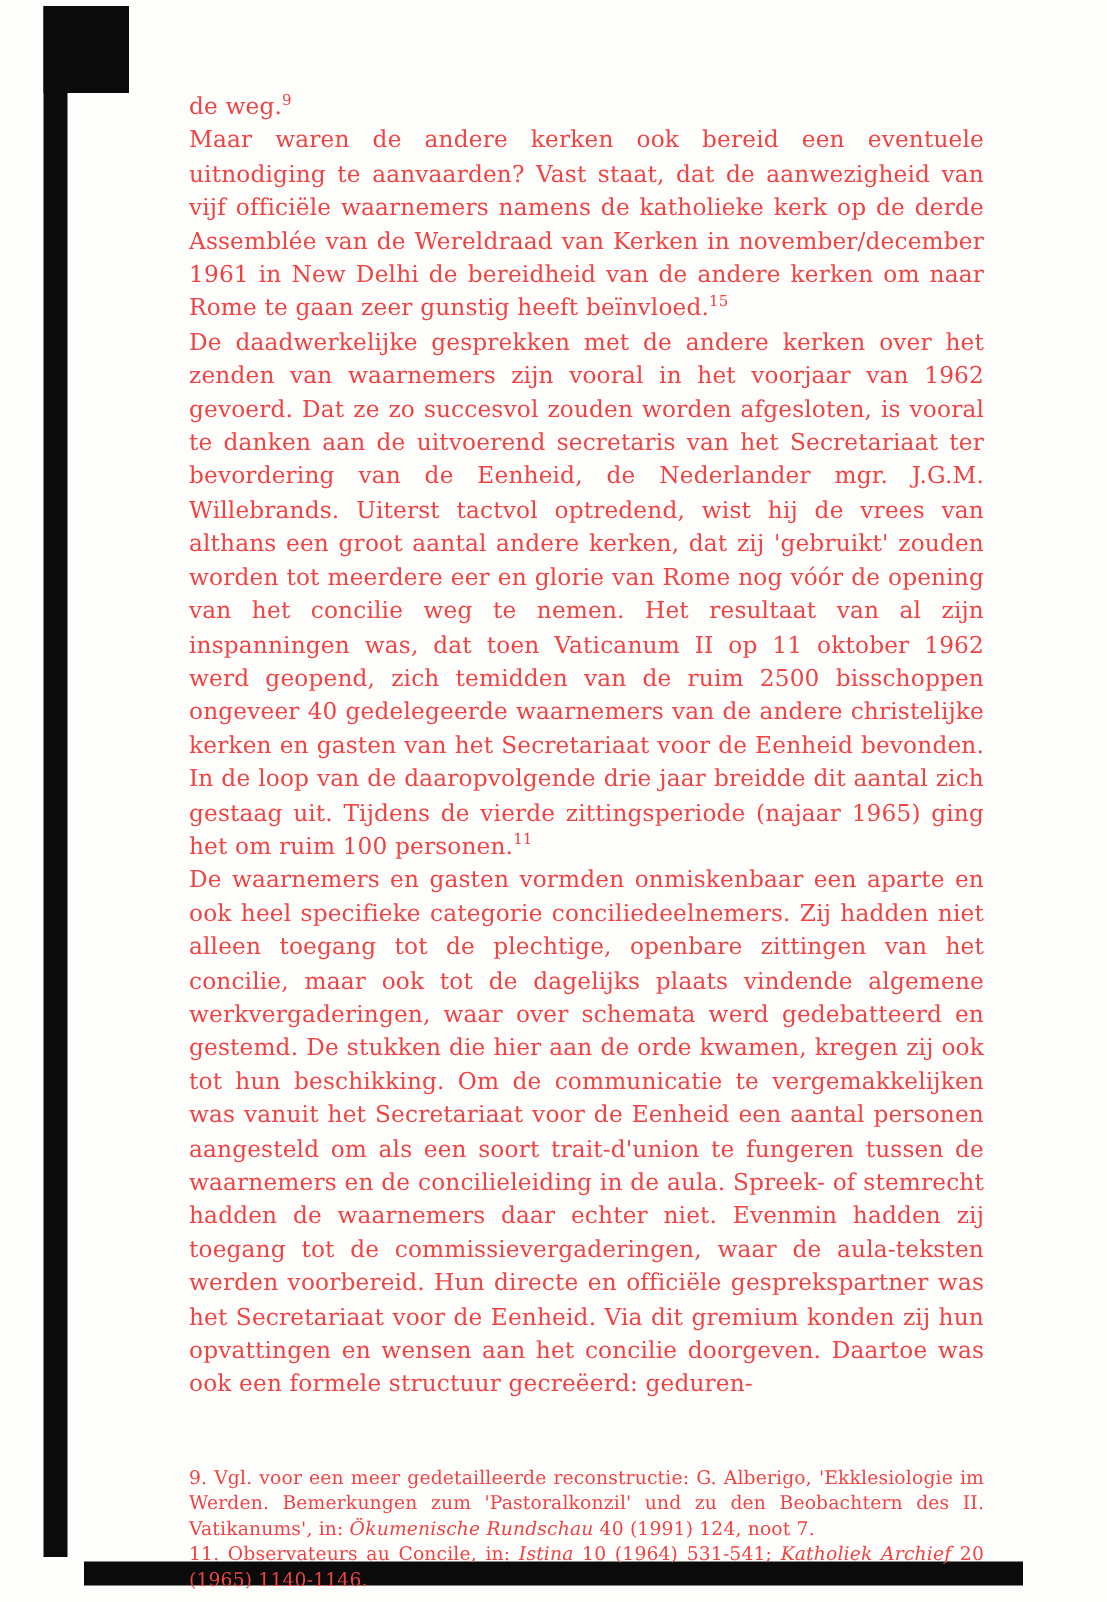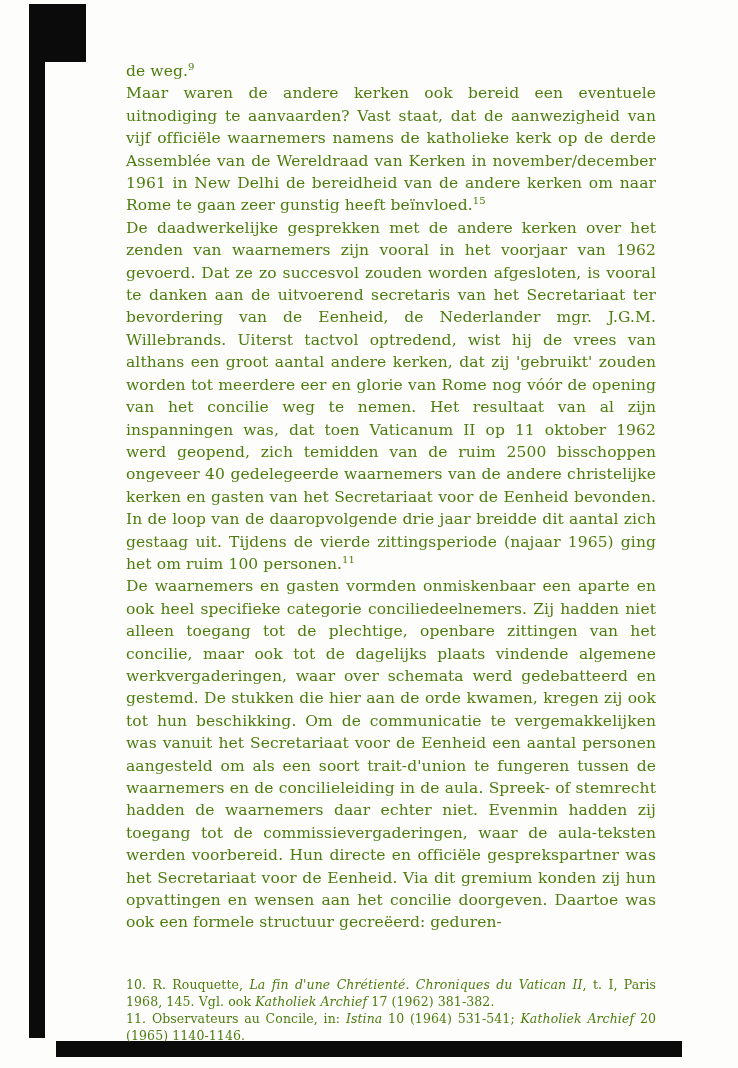--- a/index.html
+++ b/index.html
@@ -8,21 +8,21 @@
     background: #e9e9e7;
   }
   .scan-page {
     position: relative;
     width: 738px;
     height: 1068px;
     margin: 0 auto;
     background: #fdfdfb;
     overflow: hidden;
     font-family: "DejaVu Serif", "Liberation Serif", serif;
-    color: #4d7c0f;
+    color: #ef4444;
   }
   .artifact {
     position: absolute;
     background: #0b0b0b;
   }
   .artifact-corner {
     left: 29px; top: 4px;
     width: 57px; height: 58px;
   }
   .artifact-left-strip {
@@ -74,19 +74,19 @@
 
   <div class="text-block">
     <div class="body-text">
         <p class="para"><span>de weg.</span><sup>9</sup></p>
         <p class="para"><span>Maar waren de andere kerken ook bereid een eventuele uitnodiging te aanvaarden? Vast staat, dat de aanwezigheid van vijf officiële waarnemers namens de katholieke kerk op de derde Assemblée van de Wereldraad van Kerken in november/december 1961 in New Delhi de bereidheid van de andere kerken om naar Rome te gaan zeer gunstig heeft beïnvloed.</span><sup>15</sup></p>
         <p class="para"><span>De daadwerkelijke gesprekken met de andere kerken over het zenden van waarnemers zijn vooral in het voorjaar van 1962 gevoerd. Dat ze zo succesvol zouden worden afgesloten, is vooral te danken aan de uitvoerend secretaris van het Secretariaat ter bevordering van de Eenheid, de Nederlander mgr. J.G.M. Willebrands. Uiterst tactvol optredend, wist hij de vrees van althans een groot aantal andere kerken, dat zij 'gebruikt' zouden worden tot meerdere eer en glorie van Rome nog vóór de opening van het concilie weg te nemen. Het resultaat van al zijn inspanningen was, dat toen Vaticanum II op 11 oktober 1962 werd geopend, zich temidden van de ruim 2500 bisschoppen ongeveer 40 gedelegeerde waarnemers van de andere christelijke kerken en gasten van het Secretariaat voor de Eenheid bevonden. In de loop van de daaropvolgende drie jaar breidde dit aantal zich gestaag uit. Tijdens de vierde zittingsperiode (najaar 1965) ging het om ruim 100 personen.</span><sup>11</sup></p>
         <p class="para"><span>De waarnemers en gasten vormden onmiskenbaar een aparte en ook heel specifieke categorie conciliedeelnemers. Zij hadden niet alleen toegang tot de plechtige, openbare zittingen van het concilie, maar ook tot de dagelijks plaats vindende algemene werkvergaderingen, waar over schemata werd gedebatteerd en gestemd. De stukken die hier aan de orde kwamen, kregen zij ook tot hun beschikking. Om de communicatie te vergemakkelijken was vanuit het Secretariaat voor de Eenheid een aantal personen aangesteld om als een soort trait-d'union te fungeren tussen de waarnemers en de concilieleiding in de aula. Spreek- of stemrecht hadden de waarnemers daar echter niet. Evenmin hadden zij toegang tot de commissievergaderingen, waar de aula-teksten werden voorbereid. Hun directe en officiële gesprekspartner was het Secretariaat voor de Eenheid. Via dit gremium konden zij hun opvattingen en wensen aan het concilie doorgeven. Daartoe was ook een formele structuur gecreëerd: geduren-</span></p>
       </div>
 
     <div class="footnotes">
-        <p class="fn"><span>10. R. Rouquette, </span><i>La fin d'une Chrétienté. Chroniques du Vatican II</i><span>, t. I, Paris 1968, 145. Vgl. ook </span><i>Katholiek Archief</i><span> 17 (1962) 381-382.</span></p>
+        <p class="fn"><span>9. Vgl. voor een meer gedetailleerde reconstructie: G. Alberigo, 'Ekklesiologie im Werden. Bemerkungen zum 'Pastoralkonzil' und zu den Beobachtern des II. Vatikanums', in: </span><i>Ökumenische Rundschau</i><span> 40 (1991) 124, noot 7.</span></p>
         <p class="fn"><span>11. Observateurs au Concile, in: </span><i>Istina</i><span> 10 (1964) 531-541; </span><i>Katholiek Archief</i><span> 20 (1965) 1140-1146.</span></p>
       </div>
 
   </div>
 
 </div>
 
 </body></html>

